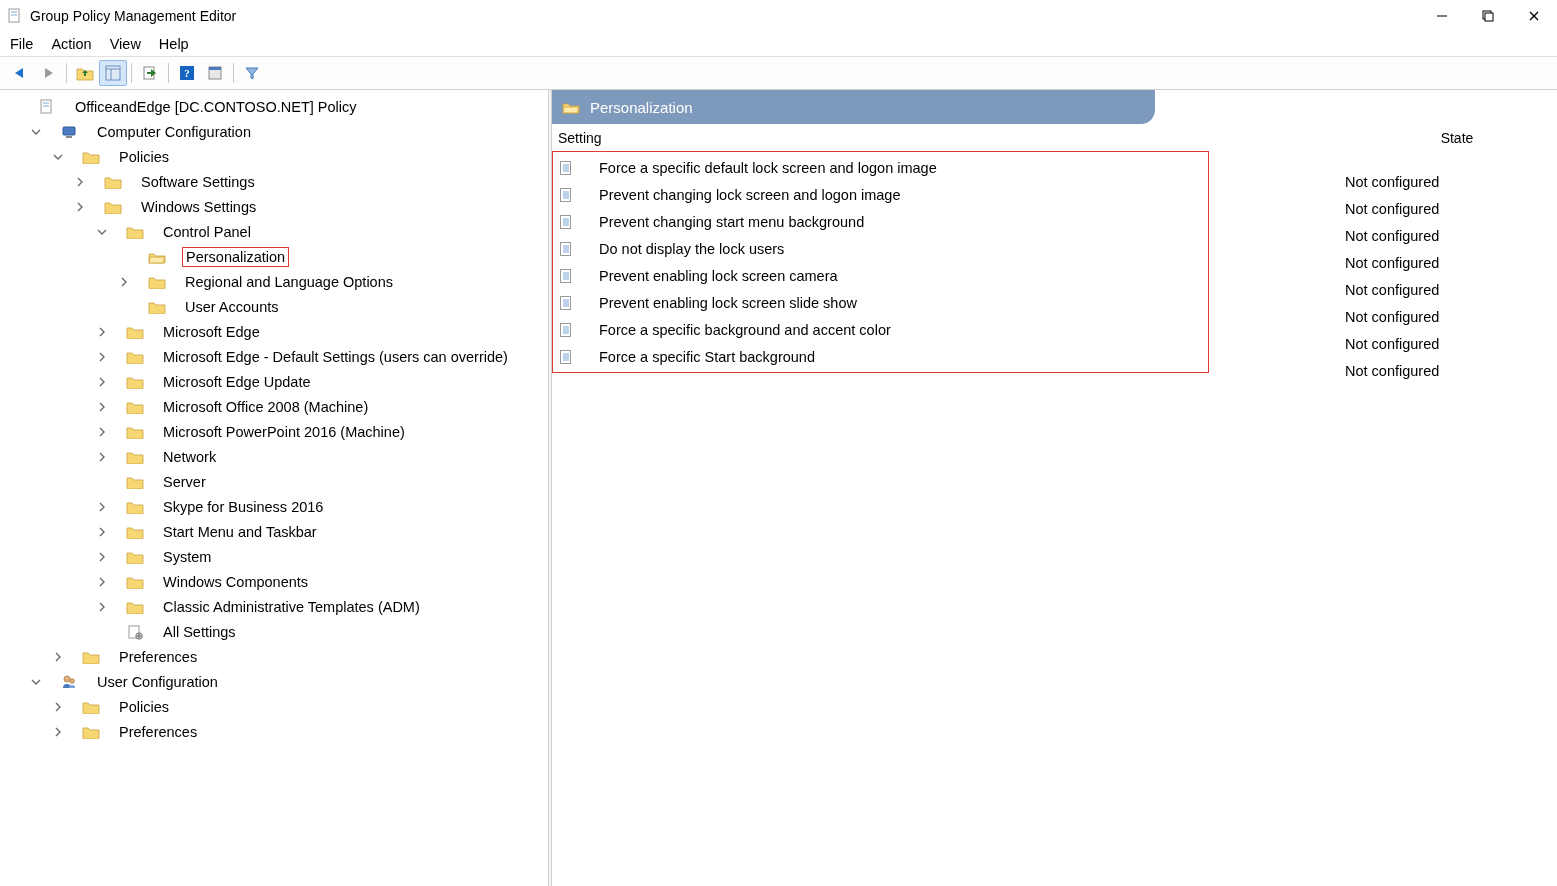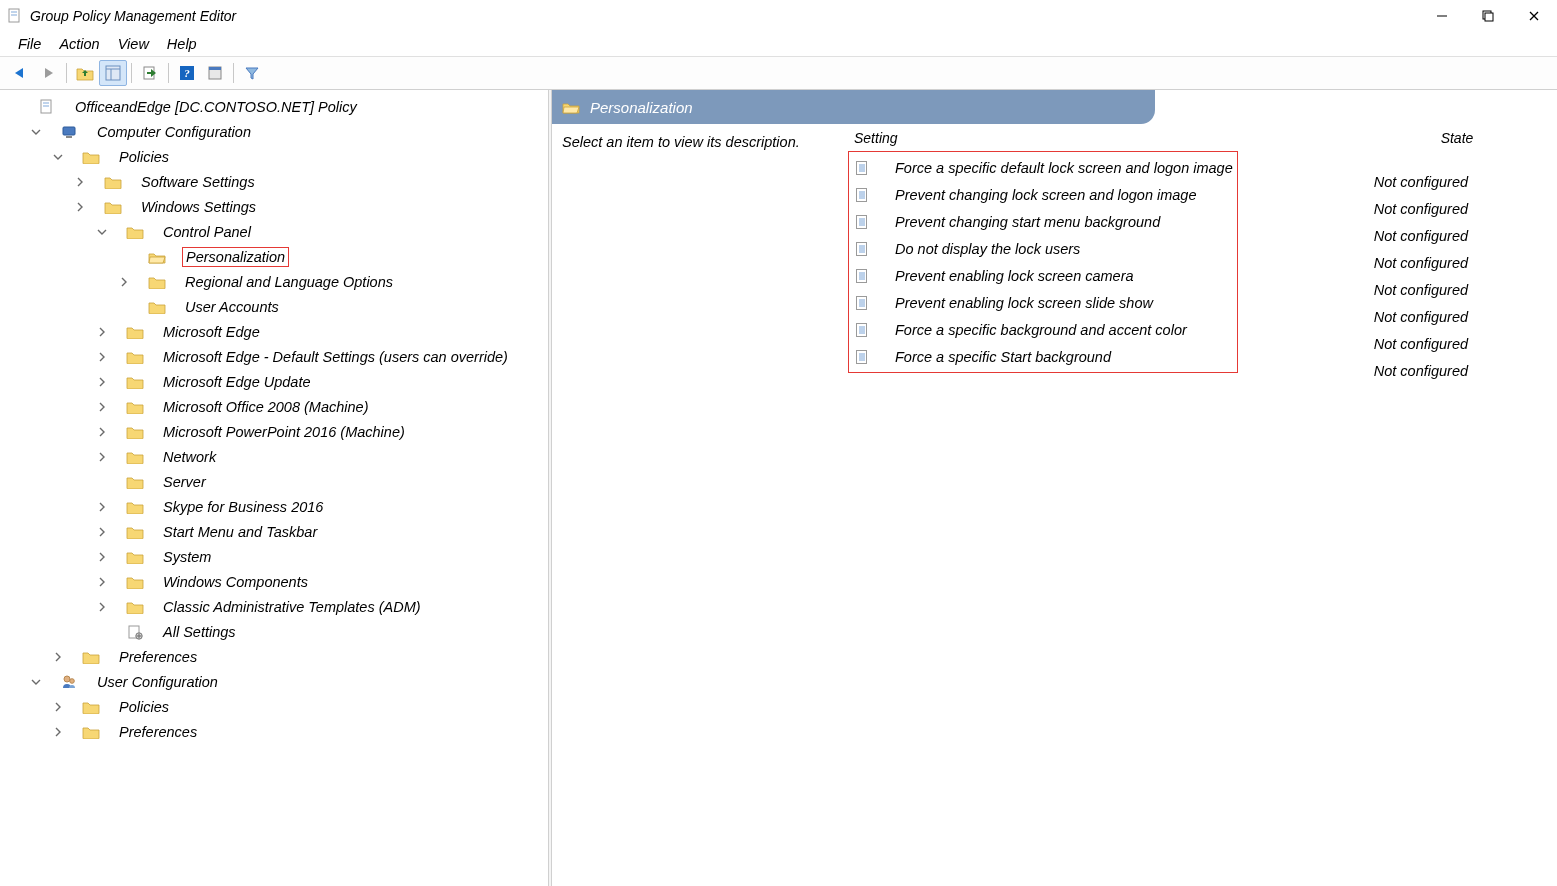--- a/index.html
+++ b/index.html
@@ -5,39 +5,39 @@
   * { box-sizing: border-box; }
   html, body {
     margin: 0; padding: 0;
     font-family: "Segoe UI", Tahoma, sans-serif;
     font-size: 14.5px;
     color: #000;
     background: #fff;
     height: 100%;
     overflow: hidden;
   }
-  .window { display:flex; flex-direction:column; height:886px; width:1557px;font-style:italic; }
+  .window { display:flex; flex-direction:column; height:886px; width:1557px; }
 
   
   .titlebar {
     display:flex; align-items:center; justify-content:space-between;
     height:32px; padding:0 0 0 6px;
     background:#fff;
   }
   .titlebar-left { display:flex; align-items:center; gap:6px; }
   .titlebar-title { font-size:14px; }
   .titlebar-btns { display:flex; }
   .titlebar-btn {
     width:46px; height:32px; display:flex; align-items:center; justify-content:center;
     color:#000;
   }
 
   
   .menubar {
-    display:flex; gap:18px; padding:4px 18px;
+    display:flex; gap:18px; padding:4px 10px;
     border-bottom:1px solid #e0e0e0;
     font-size:14.5px;
   }
   .menubar span { cursor:default; }
 
   
   .toolbar {
     display:flex; align-items:center; gap:0;
     padding:3px 6px;
     border-bottom:1px solid #d0d0d0;
@@ -707,23 +707,20 @@
           <span class="tree-icon">
               <svg width="18" height="14">
                 <use href="#i-folder-open"></use>
               </svg>
             </span>
           <span>Personalization</span>
         </div>
       </div>
 
       <div class="r-body">
-        <div class="r-desc-col">
-          <div class="r-desc">Select an item to view its description.</div>
-        </div>
         <div class="r-list-col">
           <div class="r-list-header">
             <div class="col-setting">Setting</div>
             <div class="col-state">State</div>
           </div>
           <div class="r-list-col-inner">
             <div class="settings-area">
               <div class="settings-box" id="settings-box">
                   <div class="setting-row">
                     <span class="tree-icon">

